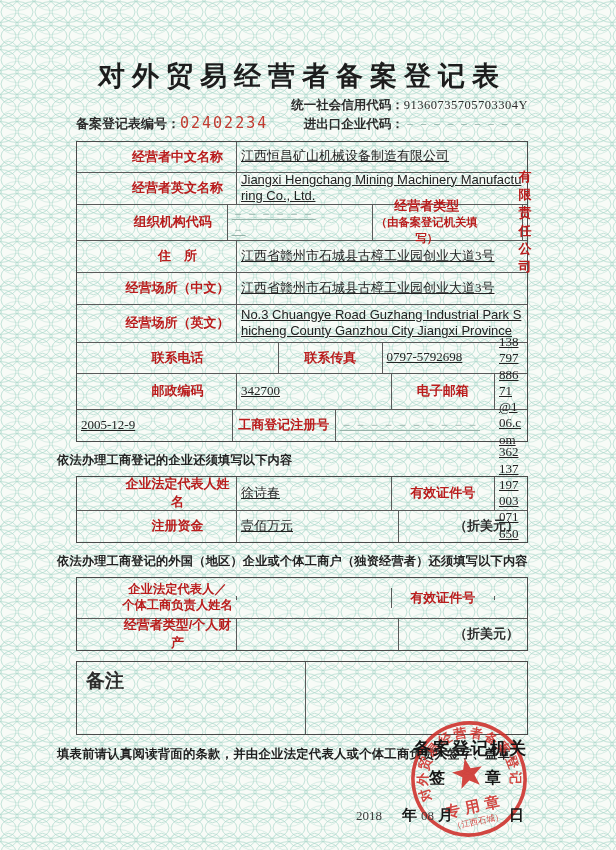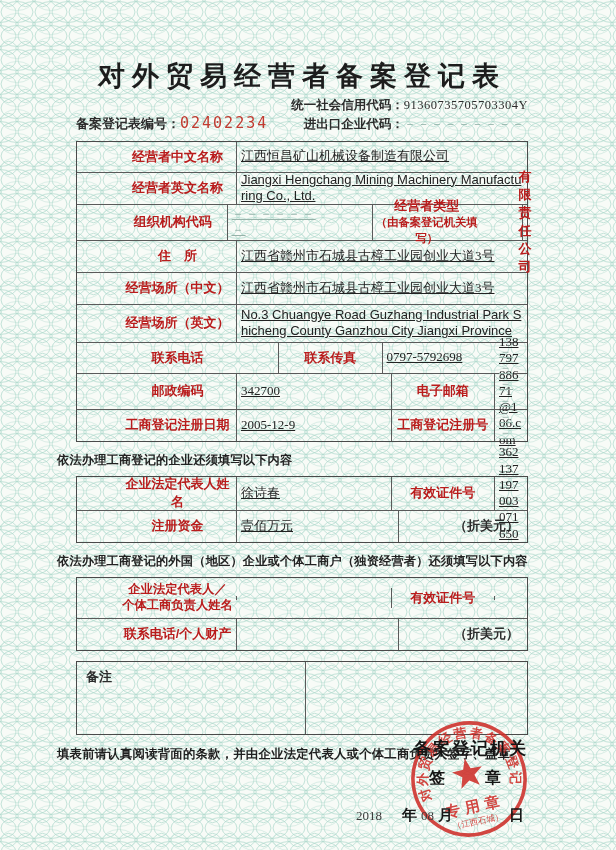--- a/index.html
+++ b/index.html
@@ -29,21 +29,21 @@
   .td.val.dash{color:#97b2a9;letter-spacing:1px;}
   .td.usd{justify-content:flex-end;padding-right:8px;font-size:13px;font-weight:600;}
   .w-label{width:26%;} .w-a{width:25%;} .w-b{width:23%;} .w-b2{width:26%;} .w-wide{width:36%;} .w-rest{flex:1;}
   .h30{height:30px;} .h31{height:31px;} .h33{height:33px;} .h35{height:35px;} .h37{height:37px;} .h40{height:40px;align-items:center;}
   .two-line{display:block;text-align:center;line-height:1.25;align-self:center;}
   .two-line .s2{font-size:11.3px;}
 
   .sec-head{margin:10px 0 0 -19px;font-size:12.2px;font-weight:700;color:#222;white-space:nowrap;letter-spacing:.2px;}
 
   .remark-box{border:1.5px solid #4a4a4a;height:72px;margin-top:10px;display:flex;}
-  .remark-box .cell-l{width:50.8%;border-right:1px solid #5a5a5a;padding:6px 9px;font-size:13px;font-weight:600;box-sizing:border-box;}
+  .remark-box .cell-l{width:50.8%;border-right:1px solid #5a5a5a;padding:6px 9px;font-size:19px;font-weight:600;box-sizing:border-box;}
   .remark-box .cell-r{flex:1;}
 
   .foot-note{margin:11px 0 0 -19px;font-size:12.4px;font-weight:700;white-space:nowrap;letter-spacing:.2px;color:#1f1f1f;}
 
   .sign-layer{position:absolute;left:0;top:0;width:616px;height:850px;z-index:3;pointer-events:none;border-radius:15px;}
   .authority{position:absolute;left:382px;top:737px;width:178px;text-align:center;
              font-size:17px;font-weight:700;letter-spacing:2px;color:#151515;mix-blend-mode:multiply;}
   .sign-seal{position:absolute;left:382px;top:768px;width:178px;text-align:center;
              font-size:16px;font-weight:700;letter-spacing:12px;color:#151515;mix-blend-mode:multiply;}
   .date-line{position:absolute;left:356px;top:806px;color:#151515;mix-blend-mode:multiply;white-space:nowrap;}
@@ -134,21 +134,20 @@
         <div class="td lab w-b">联系传真</div>
         <div class="td val w-rest">0797-5792698</div>
       </div>
       <div class="tr h35">
         <div class="td lab w-label">邮政编码</div>
         <div class="td val w-a">342700</div>
         <div class="td lab w-b">电子邮箱</div>
         <div class="td val w-rest">13879788671@106.com</div>
       </div>
       <div class="tr h31">
-        <div class="td lab w-label">工商登记注册日期</div>
         <div class="td val w-a">2005-12-9</div>
         <div class="td lab w-b">工商登记注册号</div>
         <div class="td val dash w-rest">－－－－－－－－－－</div>
       </div>
     </div>
 
     <div class="sec-head">依法办理工商登记的企业还须填写以下内容</div>
     <div class="tbl">
       <div class="tr h33">
         <div class="td lab w-label">企业法定代表人姓名</div>
@@ -167,21 +166,21 @@
     <div class="tbl">
       <div class="tr h40">
         <div class="td lab w-label">
           <span class="two-line" style="font-size:12.3px"><span>企业法定代表人／</span><br><span>个体工商负责人姓名</span></span>
         </div>
         <div class="td val w-a"></div>
         <div class="td lab w-b">有效证件号</div>
         <div class="td val w-rest"></div>
       </div>
       <div class="tr h31">
-        <div class="td lab w-label">联系电话/个人财产</div>
+        <div class="td lab w-label">经营者类型/个人财产</div>
         <div class="td val w-wide"></div>
         <div class="td usd w-rest">（折美元）</div>
       </div>
     </div>
 
     <div class="remark-box">
       <div class="cell-l">
         <span>备注</span>
       </div>
       <div class="cell-r"></div>

